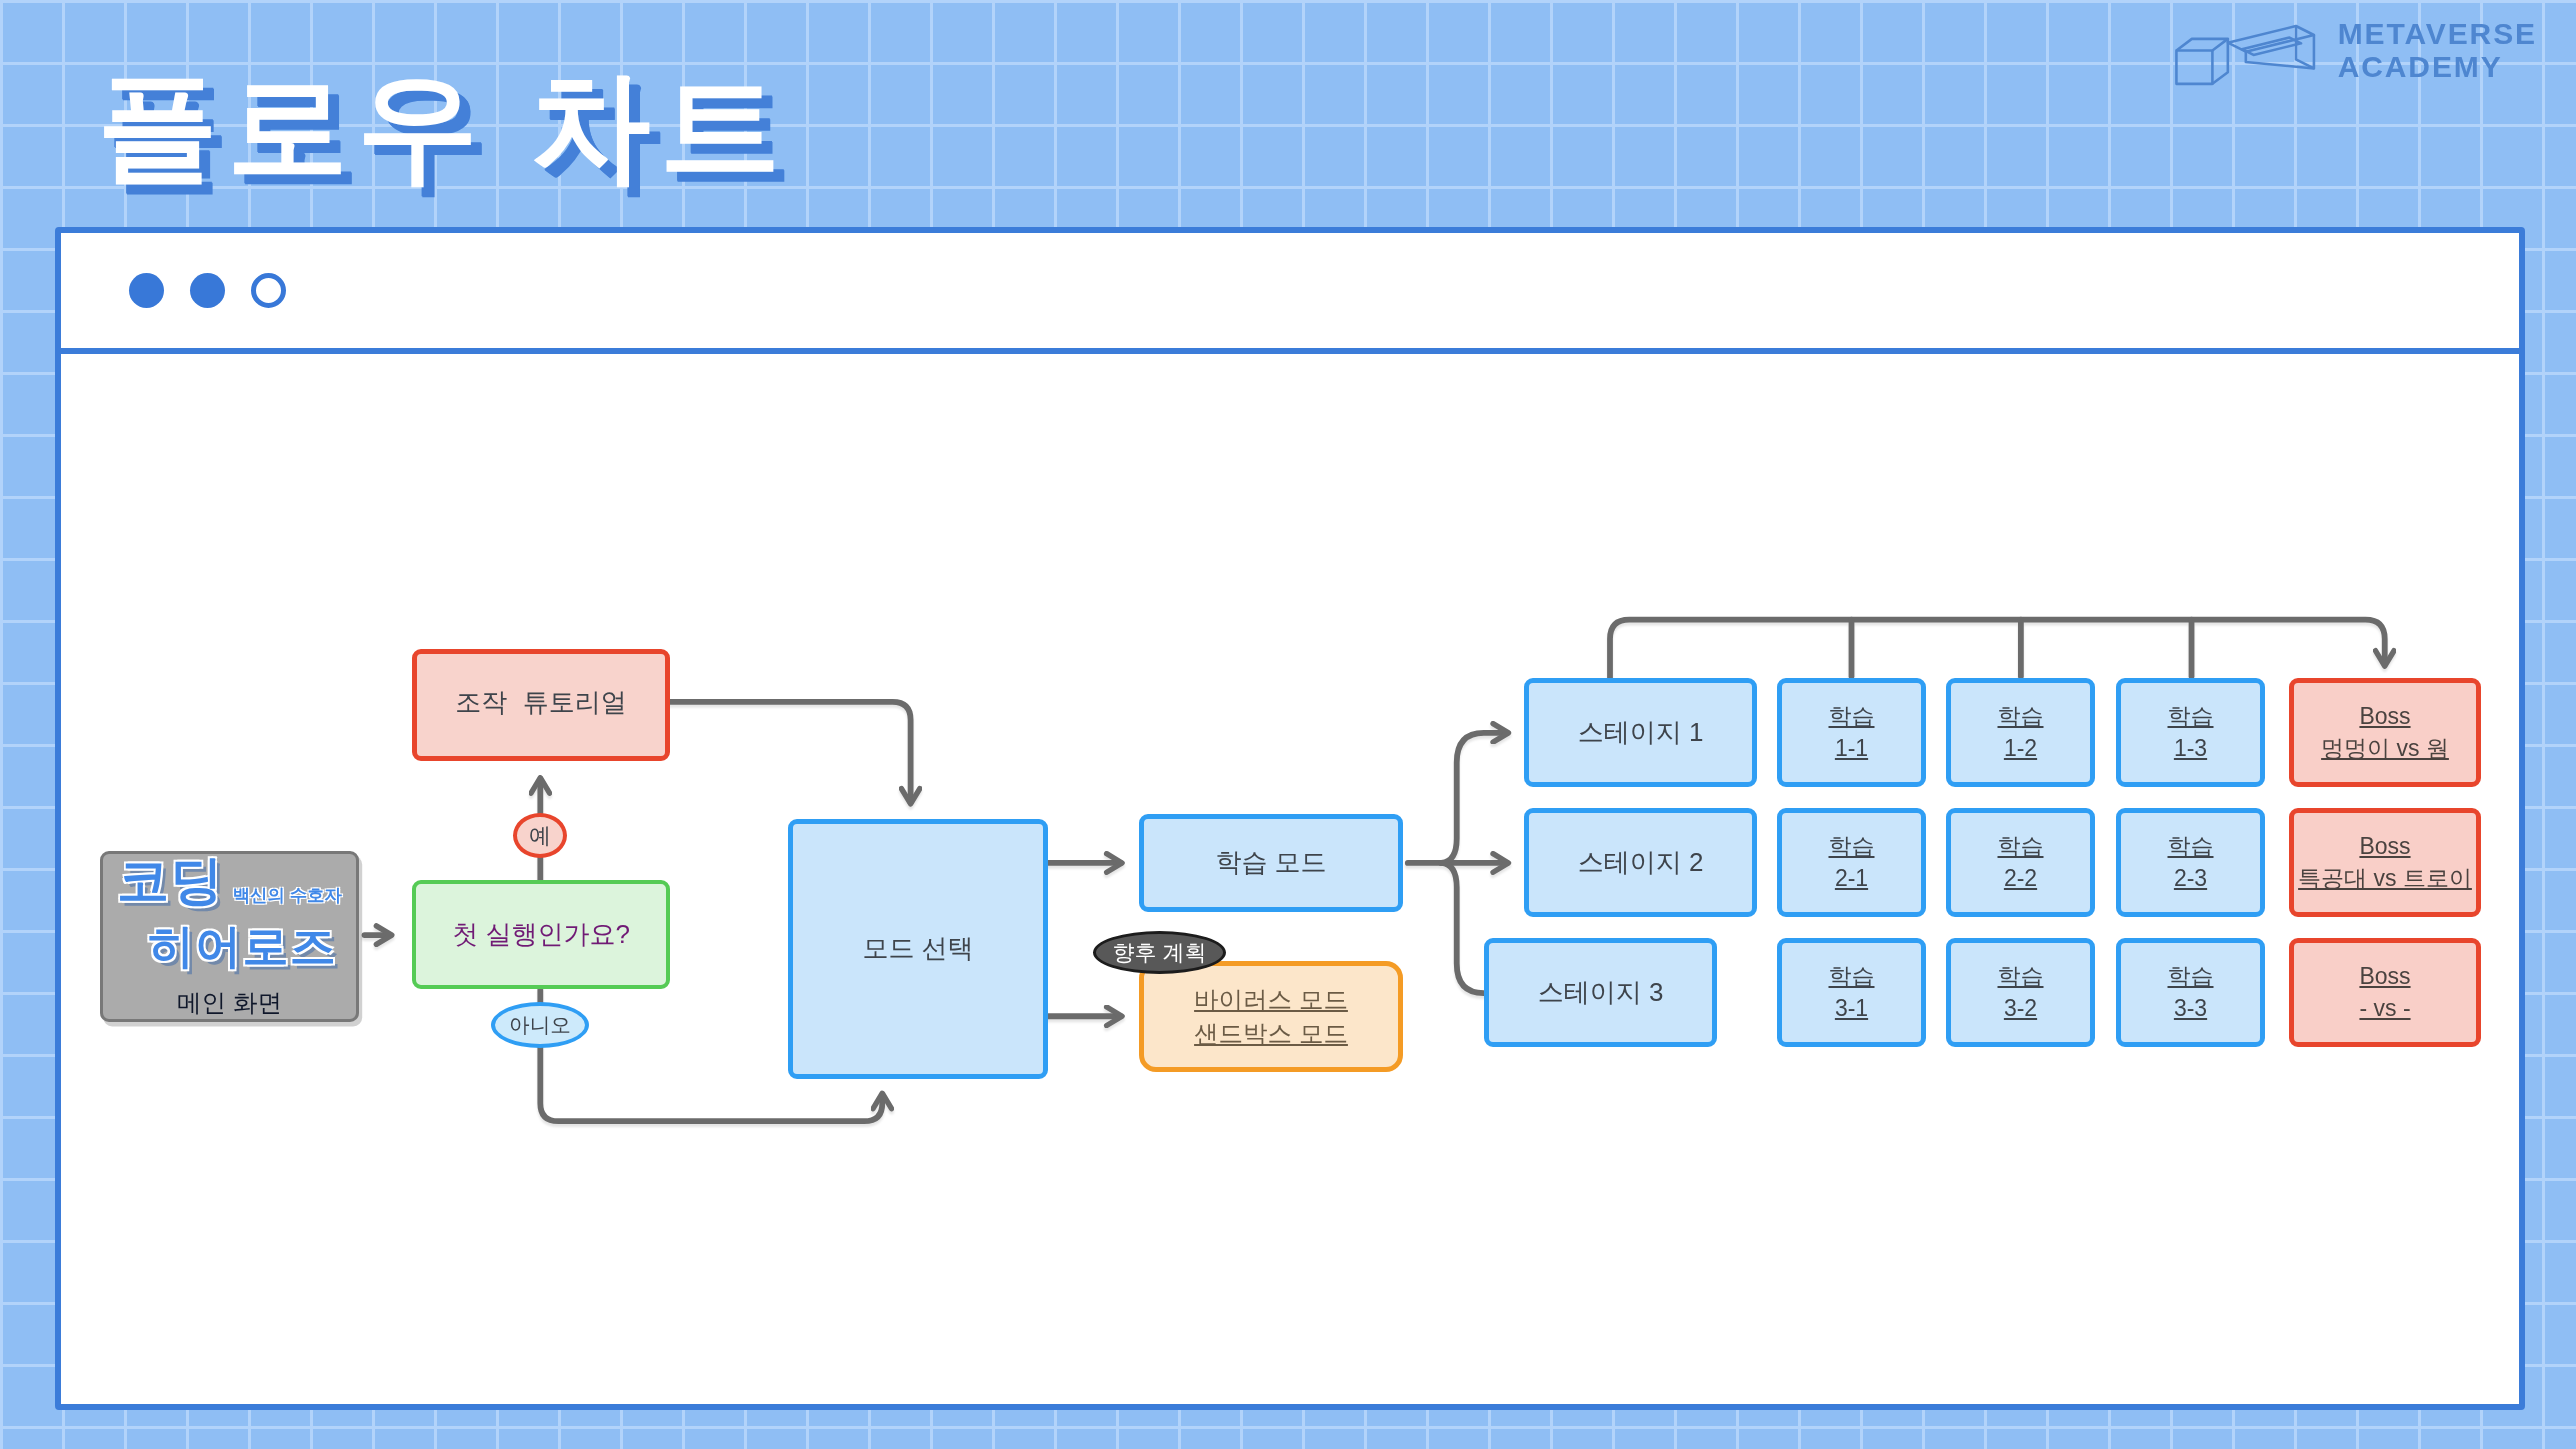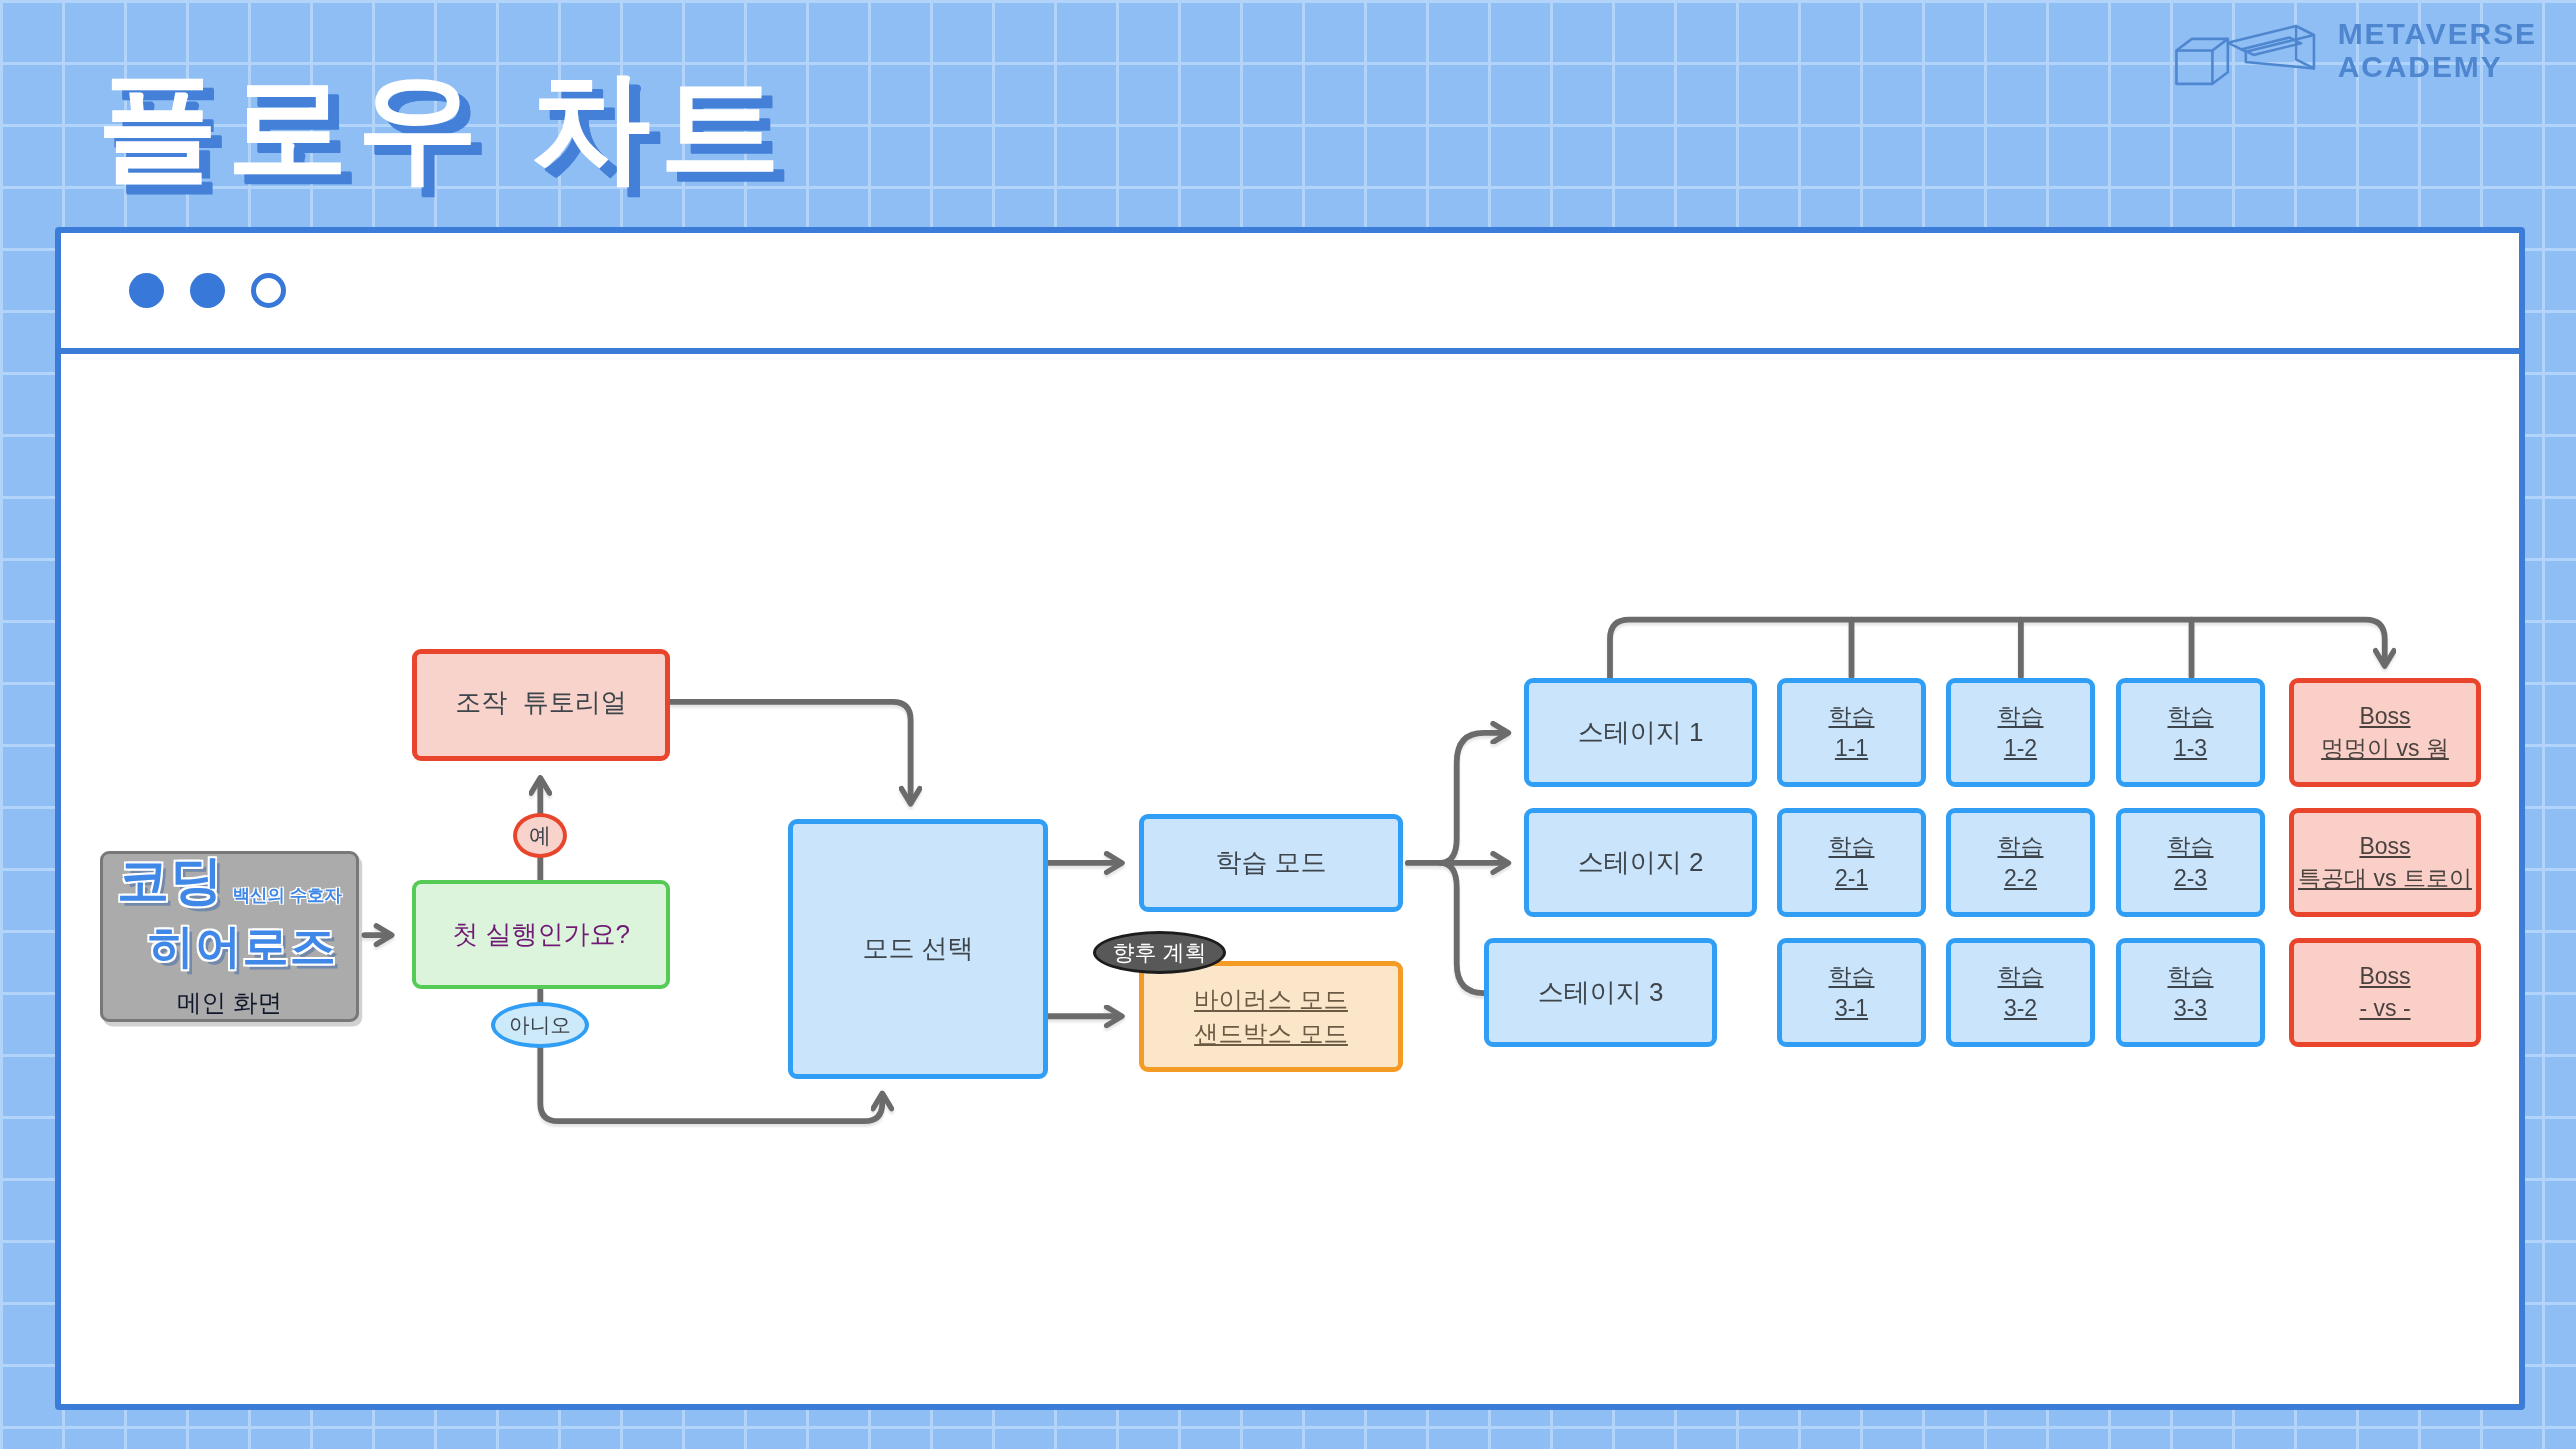--- a/index.html
+++ b/index.html
@@ -154,21 +154,21 @@
 </div>
 
 <div class="node blue" style="left:774px;top:819px;width:260px;height:260px;margin-left:14px;">
   <span>모드 선택</span>
 </div>
 
 <div class="node blue" style="left:1139px;top:814px;width:264px;height:98px;">
   <span>학습 모드</span>
 </div>
 
-<div class="node orange two-line" style="left:1139px;top:961px;width:264px;height:111px;font-size:24.5px;">
+<div class="node orange two-line" style="left:1139px;top:961px;width:264px;height:111px;font-size:24.5px;border-radius:17px;">
   <span>바이러스 모드</span>
   <span>샌드박스 모드</span>
 </div>
 
 <div class="oval badge" style="left:1093px;top:931px;width:133px;height:43px;">
   <span>향후 계획</span>
 </div>
 
 <div class="node blue" style="left:1524px;top:678px;width:233px;height:109px;justify-content:center;">
   <span>스테이지 1</span>

